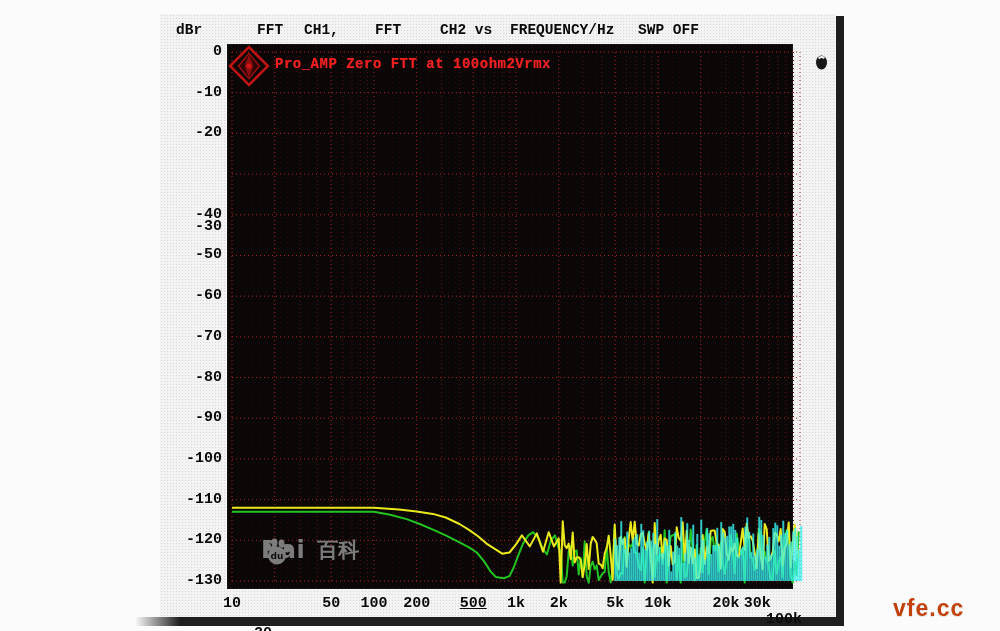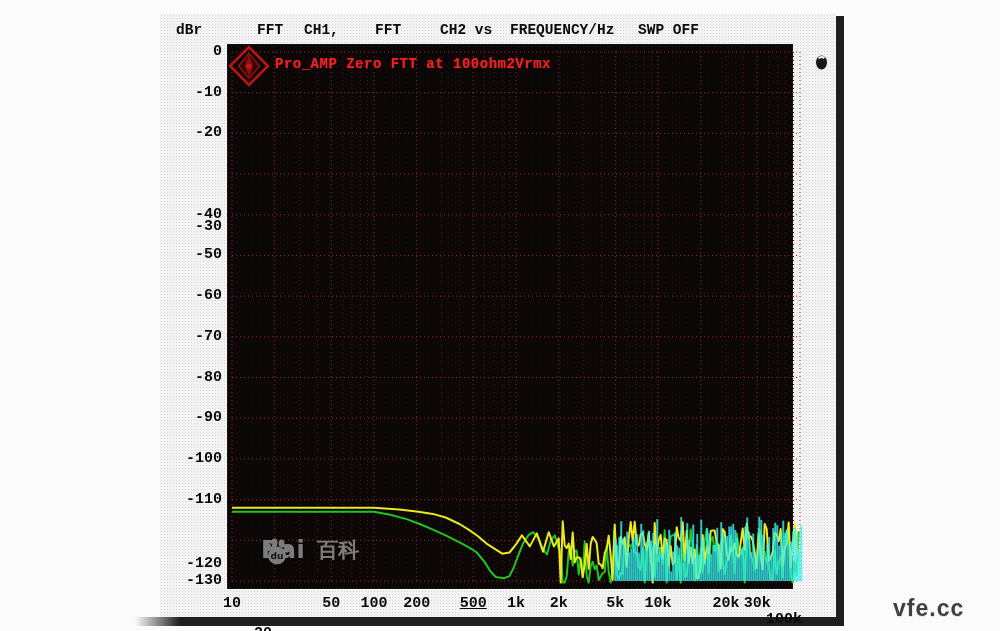--- a/index.html
+++ b/index.html
@@ -45,21 +45,21 @@
   
   .baidu-mark{
     position:absolute;left:33px;top:492px;display:flex;align-items:flex-end;
     opacity:.8;color:#9a9a9a;font-family:"DejaVu Sans", sans-serif;font-weight:bold;
   }
   .baidu-mark .bai{font-size:24px;line-height:26px;letter-spacing:.5px;}
   .baidu-mark .paw{width:30px;height:30px;margin:0 1px -2px 1px;}
   .baidu-mark .baike{font-size:21px;line-height:25px;margin-left:12px;}
   .site-mark{
     position:absolute;left:893px;top:595px;font-size:23px;font-weight:bold;
-    font-family:"Liberation Sans", sans-serif;color:#404040;letter-spacing:1px;
+    font-family:"Liberation Sans", sans-serif;color:#c2410c;letter-spacing:1px;
     text-shadow:0 1px 1px #e0e0e0;
   }
 </style>
 </head>
 <body>
 
 <div class="panel"></div>
 <div class="shadow-right"></div>
 <div class="shadow-bottom"></div>
 
@@ -77,21 +77,21 @@
     <div class="ylab" style="top: 123.385px;">-20</div>
     <div class="ylab" style="top: 175px; margin-top: 42px;">-30</div>
     <div class="ylab" style="top: 204.769px;">-40</div>
     <div class="ylab" style="top: 245.462px;">-50</div>
     <div class="ylab" style="top: 286.154px;">-60</div>
     <div class="ylab" style="top: 326.846px;">-70</div>
     <div class="ylab" style="top: 367.538px;">-80</div>
     <div class="ylab" style="top: 408.231px;">-90</div>
     <div class="ylab" style="top: 448.923px;">-100</div>
     <div class="ylab" style="top: 489.615px;">-110</div>
-    <div class="ylab" style="top: 530.308px; margin-top: 24px;">-120</div>
+    <div class="ylab" style="top: 530.308px;">-120</div>
     <div class="ylab" style="top: 571px;">-130</div>
   </div>
 <div id="xlabels">
     <div class="xlab" style="left: 232px;">10</div>
     <div class="xlab" style="left: 263px; margin-top: 30px;">20</div>
     <div class="xlab" style="left: 331.254px;">50</div>
     <div class="xlab" style="left: 374px;">100</div>
     <div class="xlab" style="left: 416.746px;">200</div>
     <div class="xlab" style="left: 473.254px; text-decoration: underline;">500</div>
     <div class="xlab" style="left: 516px;">1k</div>

